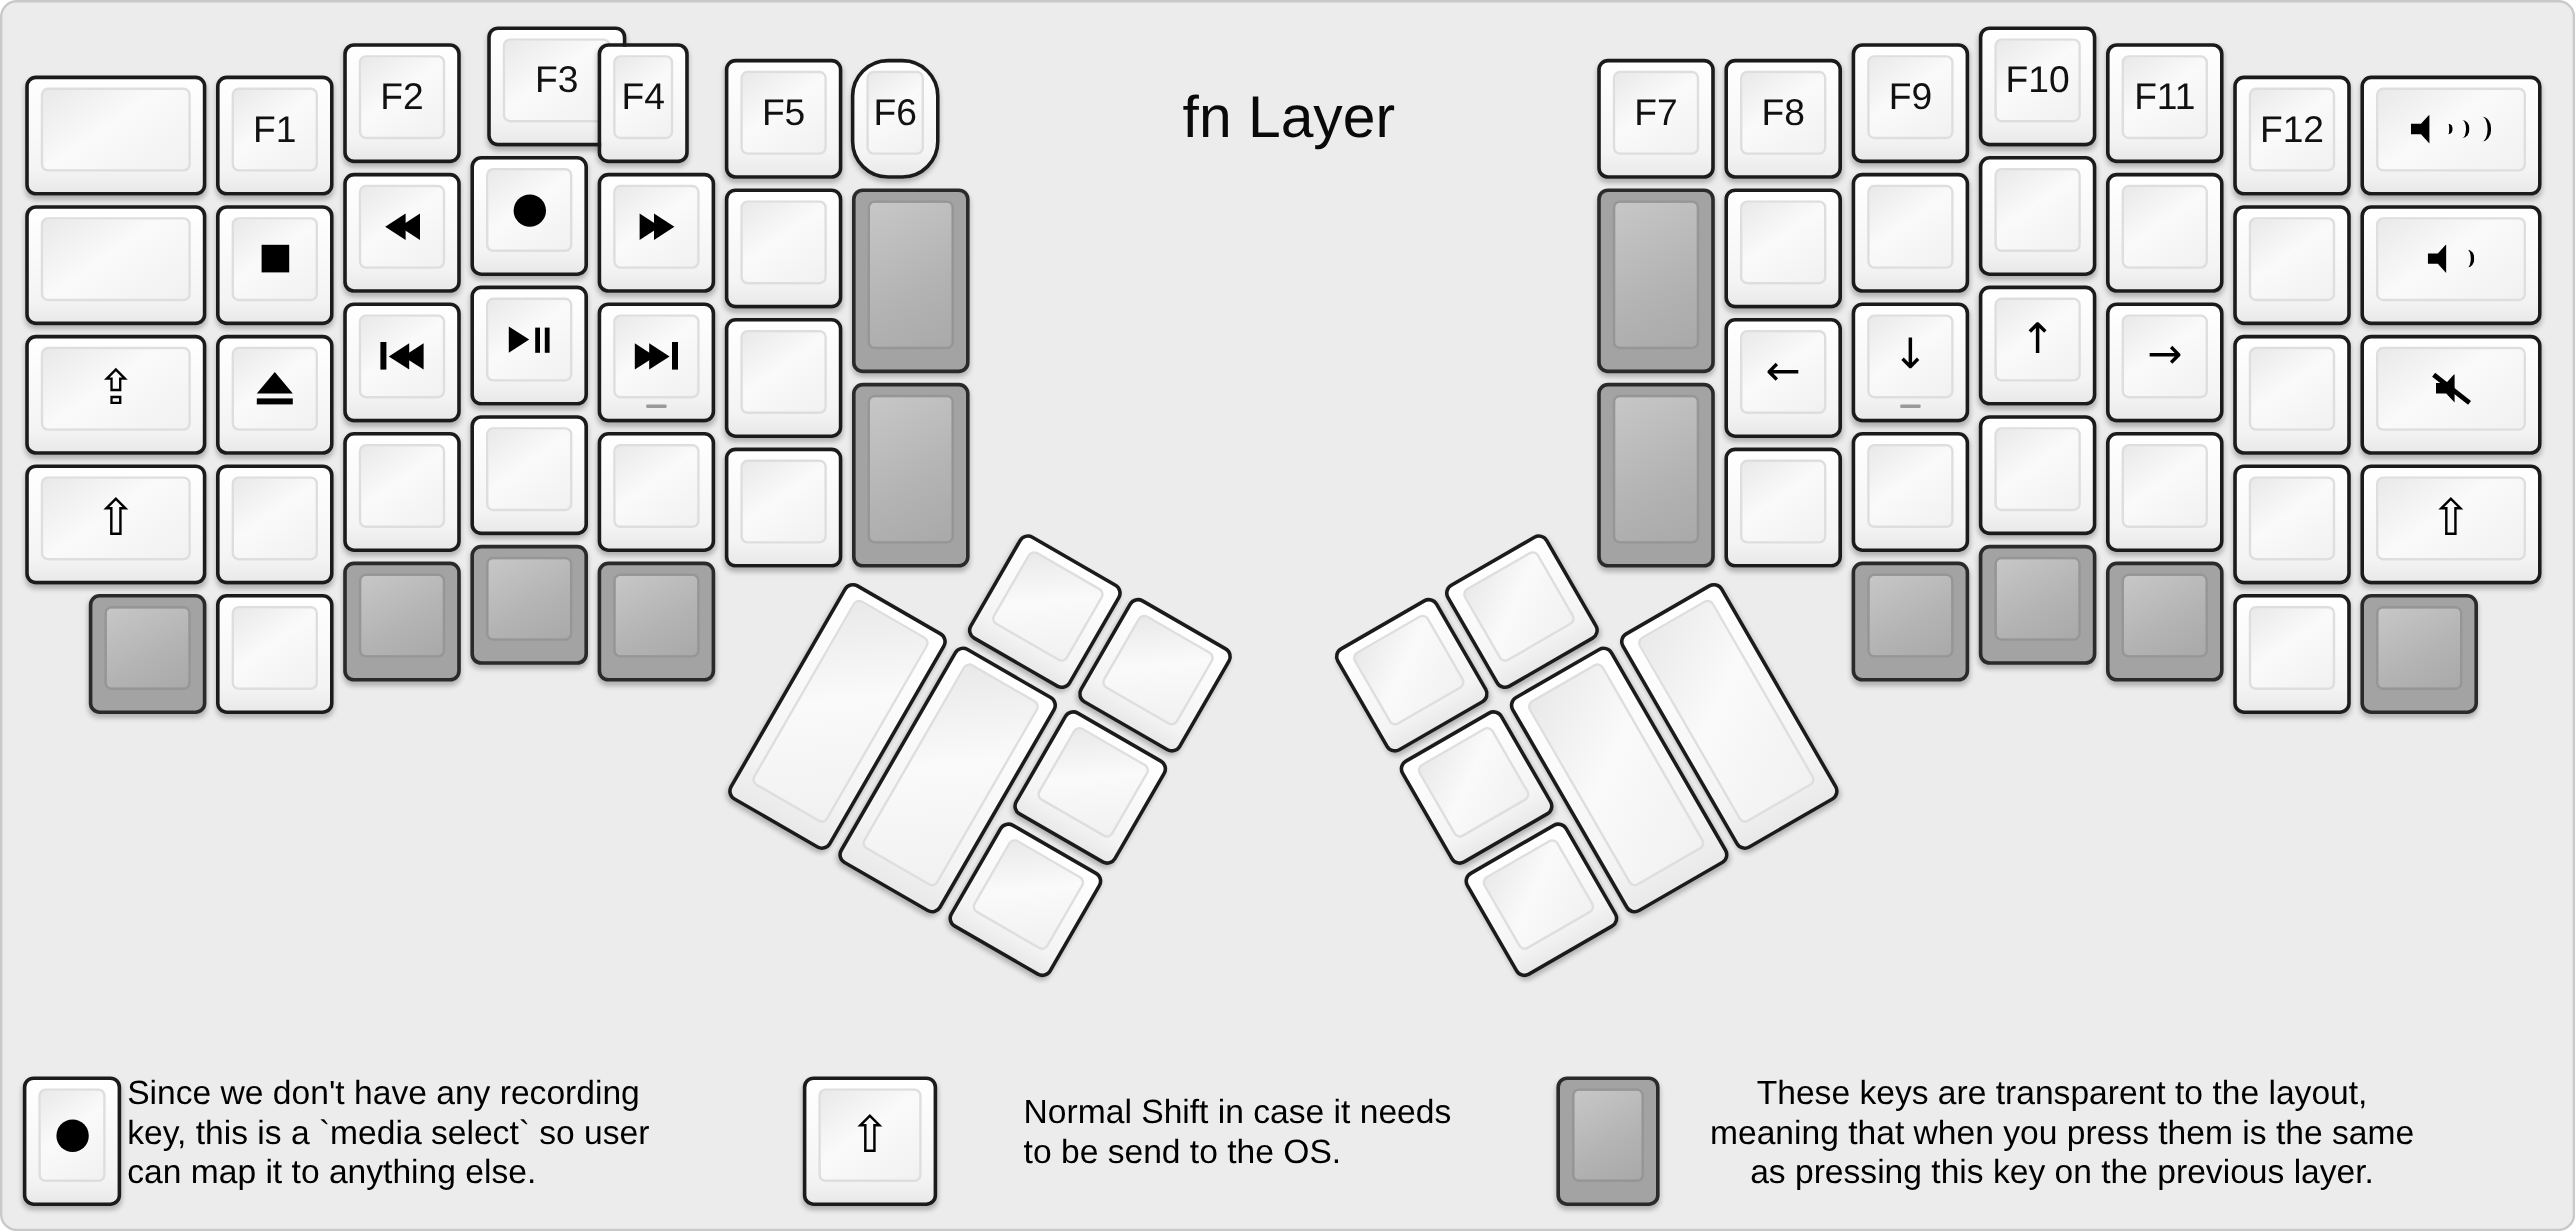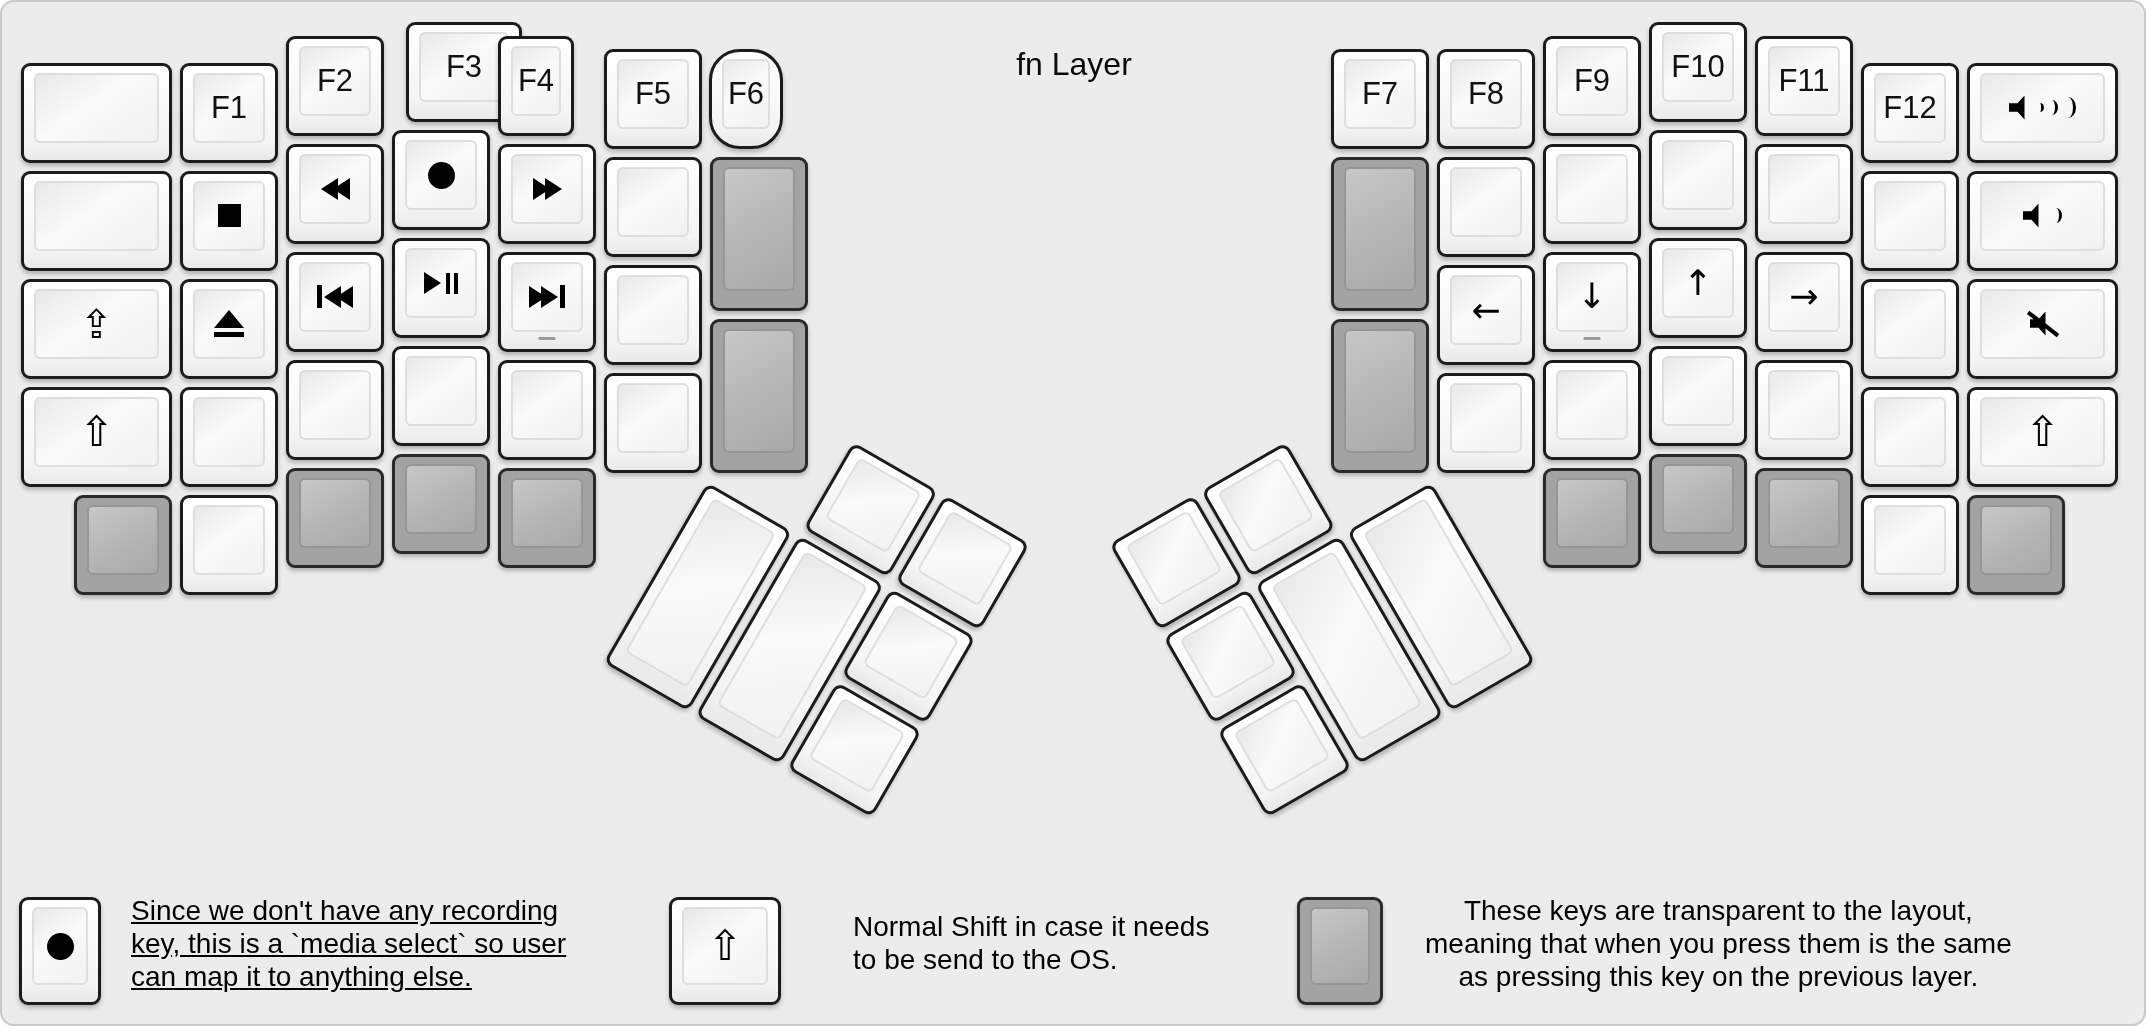--- a/index.html
+++ b/index.html
@@ -56,22 +56,22 @@
   .wave{border:0 solid #000;border-right-width:3px;border-radius:50%;}
   .w1{width:5px;height:9px;margin-left:2px;}
   .w2{width:9px;height:15px;margin-left:2px;}
   .w3{width:13px;height:21px;margin-left:2px;}
   .mutewrap{position:relative;}
   .slash{position:absolute;left:-6px;top:10px;width:38px;height:4px;background:#000;transform:rotate(38deg);}
   .homing{position:absolute;left:50%;bottom:9px;transform:translateX(-50%);
           width:17px;height:3px;background:#999;border-radius:1px;}
 
   
-  .title{position:absolute;left:1072px;top:44px;transform:translateX(-50%);
-         font-size:32px;color:#0a0a0a;white-space:nowrap;}
+  .title{position:absolute;left:1072px;top:68px;transform:translateX(-50%);
+         font-size:49px;color:#0a0a0a;white-space:nowrap;}
 
   
   .legend-item{position:absolute;}
   .legend-key{position:absolute;}
   .legend-text{position:absolute;font-size:28px;line-height:33px;color:#000;
                white-space:pre-line;margin:0;}
 </style>
 </head>
 <body>
 
@@ -430,21 +430,21 @@
   <div class="title">fn Layer</div>
 
   <div class="legend-item" style="left:17px;top:895px;width:640px;height:112px;">
     <div class="legend-key key white" id="lk0" style="left:0;top:0;width:82px;height:108px;">
         <div class="cap">
           <div class="ic">
             <div class="dot"></div>
           </div>
         </div>
       </div>
-    <p class="legend-text" style="left:112px;top:-3px;text-decoration:underline;">Since we don't have any recording
+    <p class="legend-text" style="left:87px;top:-3px;">Since we don't have any recording
 key, this is a `media select` so user
 can map it to anything else.</p>
   </div>
   <div class="legend-item" style="left:667px;top:895px;width:600px;height:112px;">
     <div class="legend-key key white" id="lk1" style="left:0;top:0;width:112px;height:108px;">
         <div class="cap">
           <div class="ic">
             <div class="glyph-shift">⇧</div>
           </div>
         </div>

